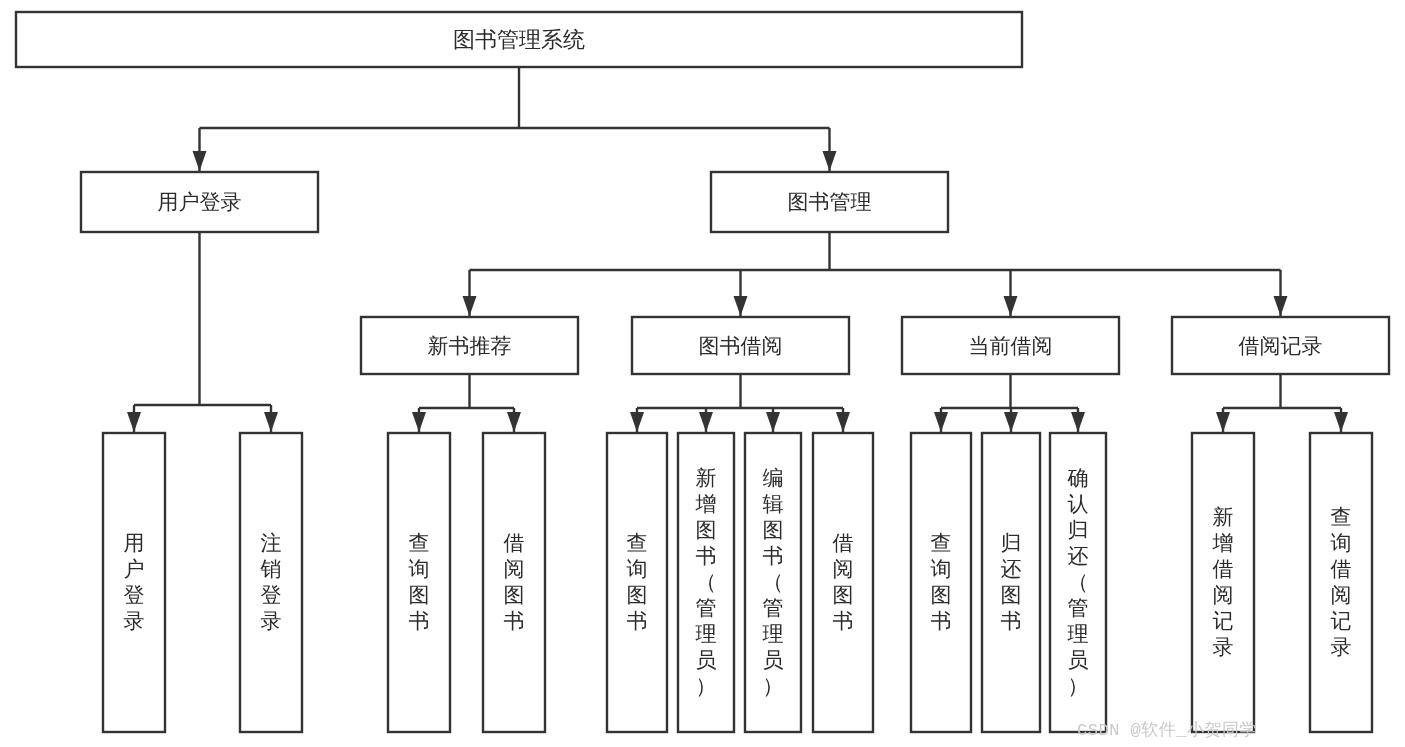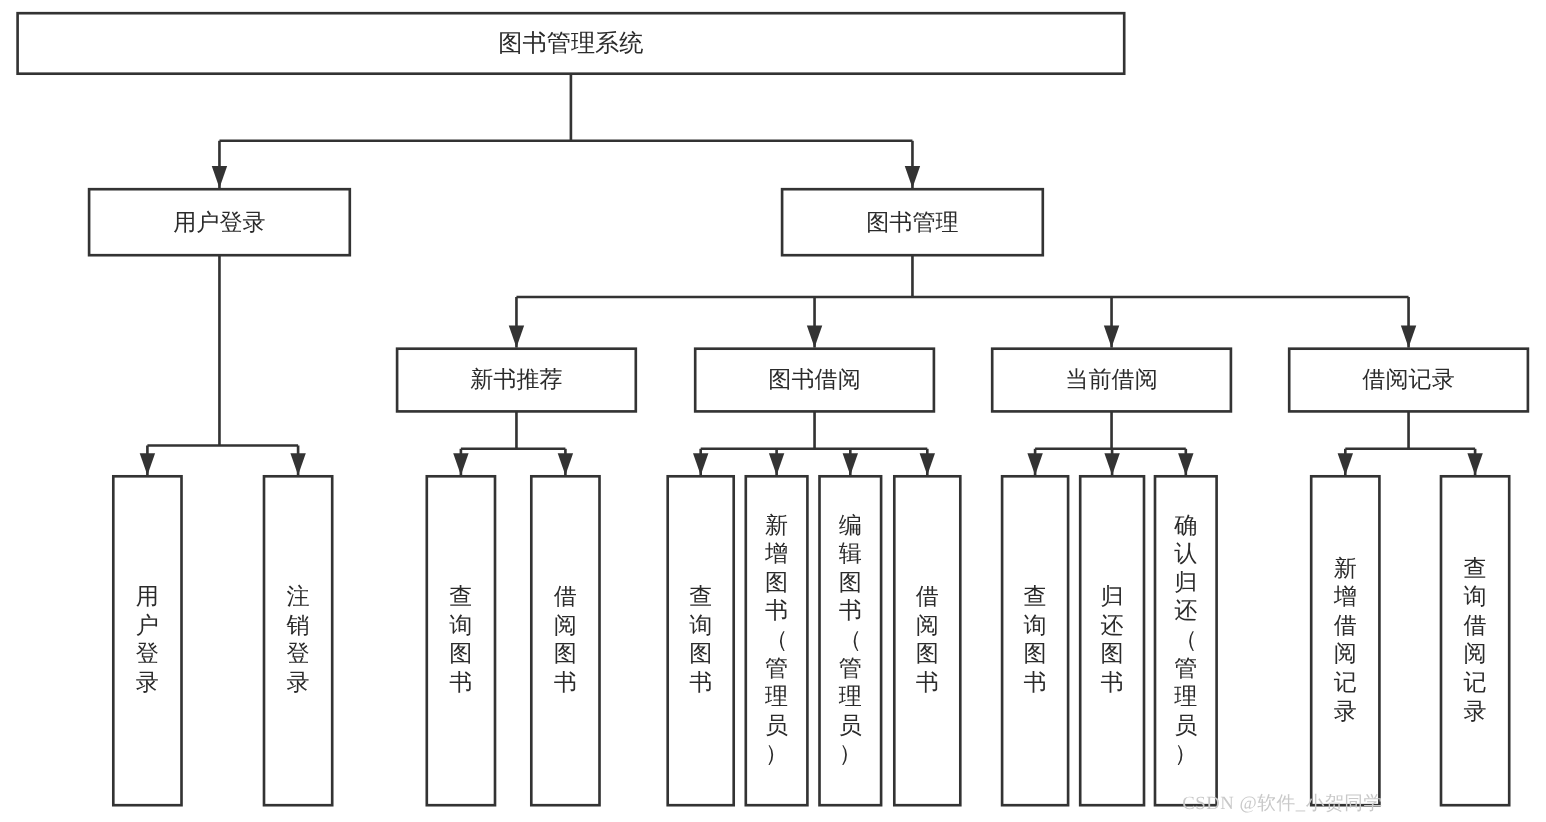--- a/index.html
+++ b/index.html
@@ -61,21 +61,21 @@
     font-size: 21px;
     text-anchor: middle;
     dominant-baseline: middle;
   }
   .watermark-text {
     position: absolute;
     right: 8px;
     bottom: 6px;
     color: #c9c9c9;
     font-size: 17px;
-    font-family: Liberation Serif, serif;
+    font-family: Liberation Mono, monospace;
     white-space: nowrap;
     letter-spacing: 0.5px;
     user-select: none;
   }
 </style>
 </head>
 <body>
 
 <div id="diagram-root">
   <svg id="diagram-svg" viewBox="0 0 1405 747" xmlns="http://www.w3.org/2000/svg">

